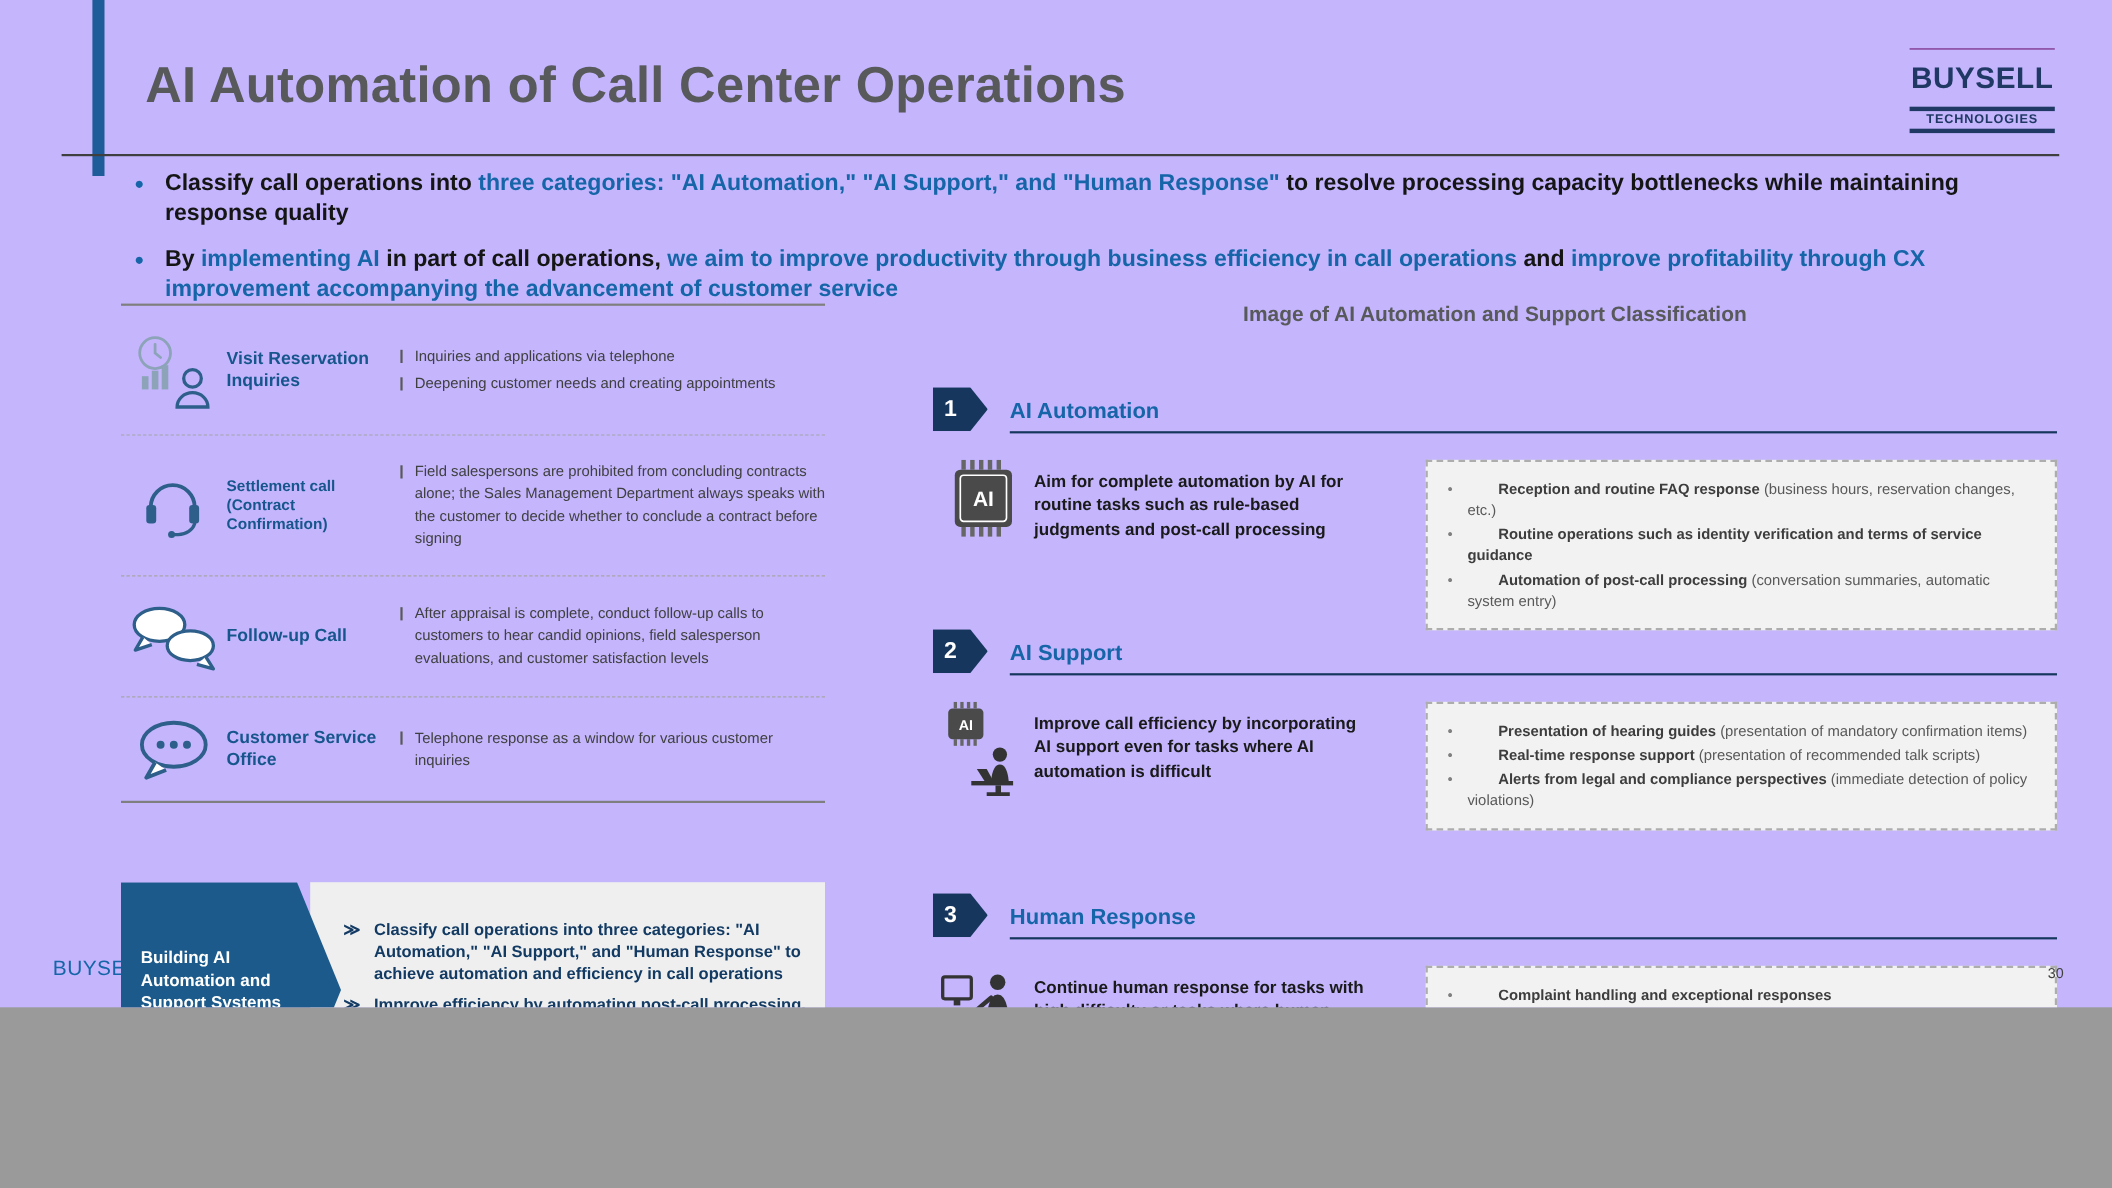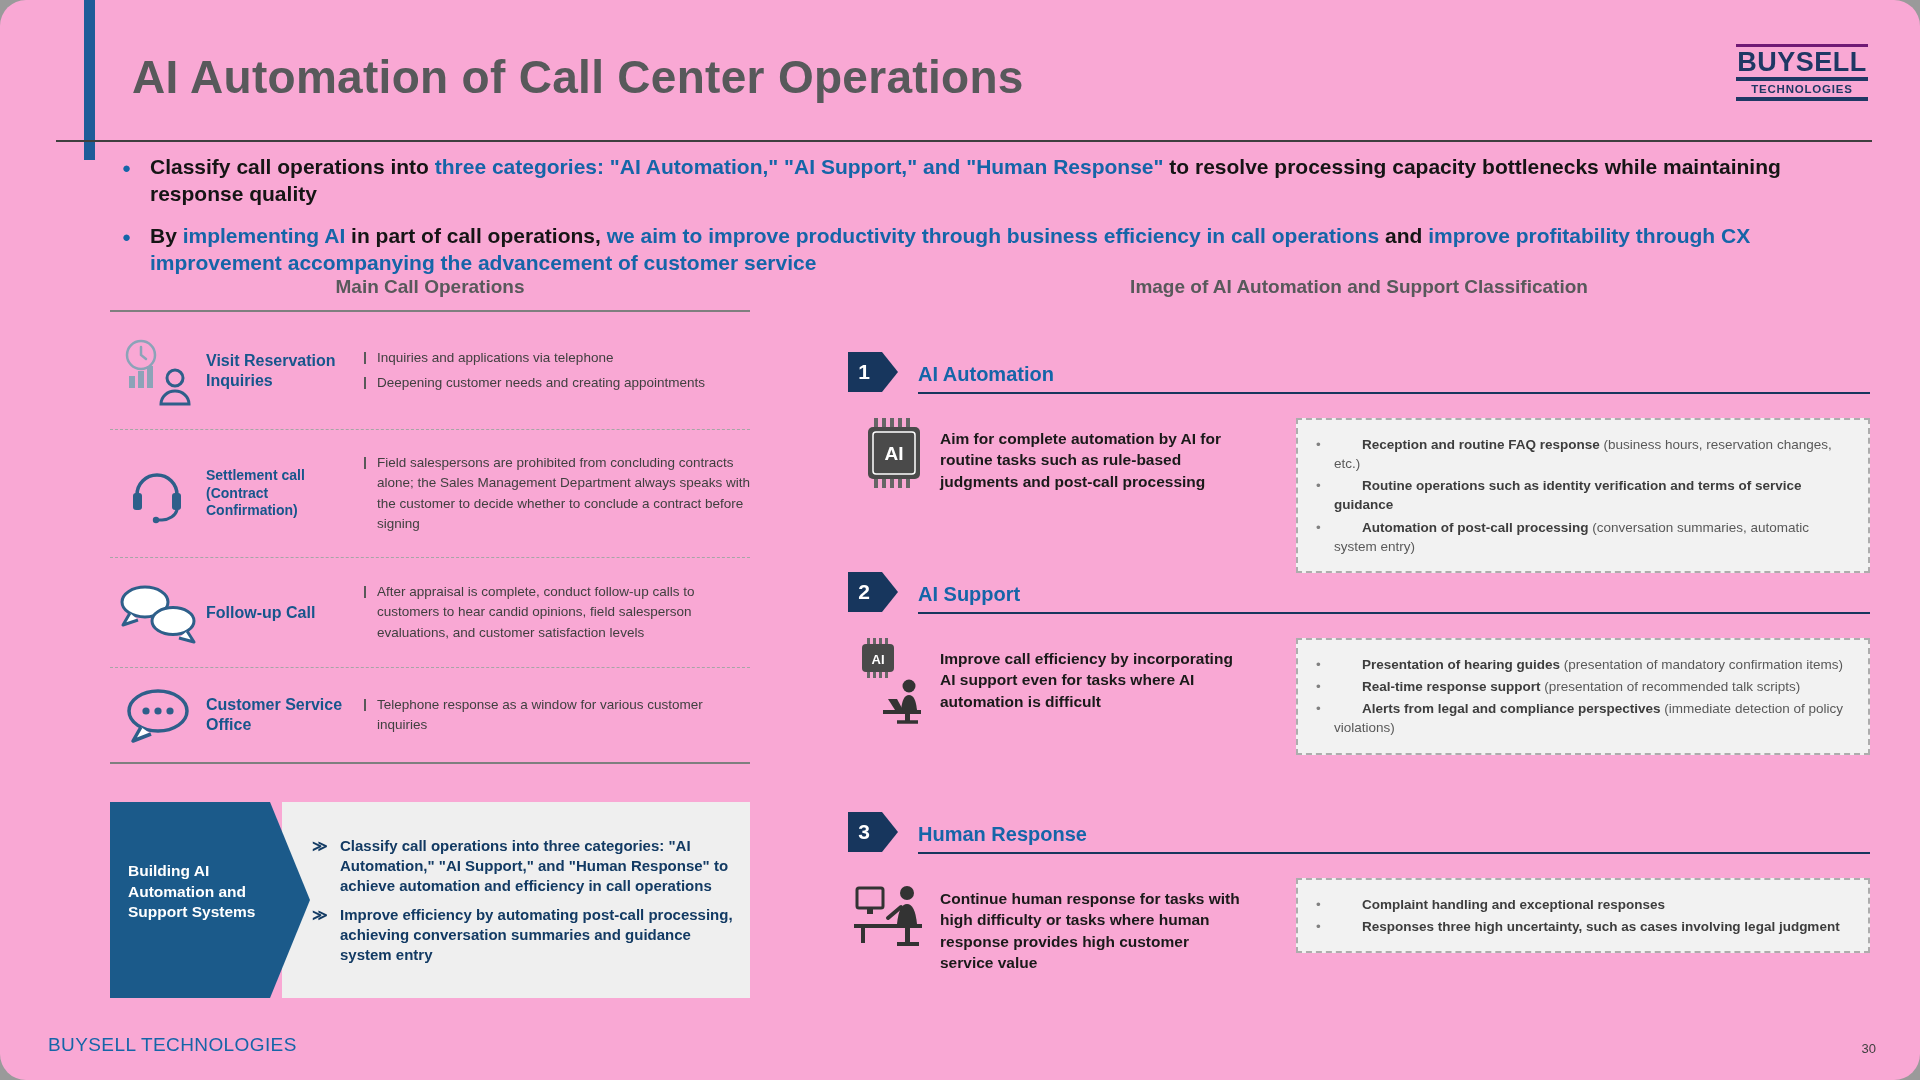--- a/index.html
+++ b/index.html
@@ -1,25 +1,25 @@
 <!DOCTYPE html>
 <html><head>
 <meta charset="utf-8">
 <style>
   * { margin:0; padding:0; box-sizing:border-box; }
   html,body { background:#9a9a9a; }
   body { font-family:"Liberation Sans", sans-serif; }
-  .slide { position:relative; width:1920px; height:1080px; background:#f9a8d4; overflow:hidden;border-radius:26px; }
+  .slide { position:relative; width:1920px; height:916px; background:#c4b5fd; overflow:hidden; }
 
   
   .accent-bar { position:absolute; left:84px; top:0; width:11px; height:160px; background:#1E5C99; }
   .page-title { position:absolute; left:132px; top:50px; font-size:46px; font-weight:bold; color:#58595B; letter-spacing:0.3px; }
   .header-rule { position:absolute; left:56px; right:48px; top:140px; height:2px; background:#3F3F3F; }
   .logo { position:absolute; right:52px; top:44px; width:132px; color:#1F3864; text-align:center; }
-  .logo-top { font-size:27px; font-weight:bold; letter-spacing:0.5px; line-height:1.05; border-top:3px solid #701a75; border-bottom:4px solid #1F3864; padding:1px 0; }
+  .logo-top { font-size:27px; font-weight:bold; letter-spacing:0.5px; line-height:1.05; border-top:1px solid #701a75; border-bottom:4px solid #1F3864; padding:12px 0; }
   .logo-bottom { font-size:11.5px; font-weight:bold; letter-spacing:0.8px; border-bottom:4px solid #1F3864; padding:2px 0; }
 
   
   .intro { position:absolute; left:122px; top:154px; right:70px; }
   .intro-bullet { display:flex; gap:12px; font-size:21px; font-weight:bold; color:#151515; line-height:1.28; margin-bottom:15px; }
   .intro-bullet .marker { color:#1565A8; font-size:15px; line-height:1.8; width:16px; flex:0 0 16px; }
   .intro .blue { color:#1565A8; }
 
   
   .left-col { position:absolute; left:110px; top:276px; width:640px; }
@@ -87,21 +87,20 @@
       <span class="marker">●</span>
       <p><span>Classify call operations into </span><span class="blue">three categories: "AI Automation," "AI Support," and "Human Response"</span><span> to resolve processing capacity bottlenecks while maintaining response quality</span></p>
     </div>
     <div class="intro-bullet">
       <span class="marker">●</span>
       <p><span>By </span><span class="blue">implementing AI</span><span> in part of call operations, </span><span class="blue">we aim to improve productivity through business efficiency in call operations</span><span> and </span><span class="blue">improve profitability through CX improvement accompanying the advancement of customer service</span></p>
     </div>
   </div>
 
   <div class="left-col">
-    <div class="col-heading">Main Call Operations</div>
     <div class="ops">
 
       <div class="op-row r1">
         <div class="op-icon">
           <svg width="78" height="70" viewBox="0 0 78 70">
             <circle cx="22" cy="19" r="14" fill="none" stroke="#8CA3B8" stroke-width="2.5"></circle>
             <path d="M22 11 v8 l5 4" fill="none" stroke="#8CA3B8" stroke-width="2.5" stroke-linecap="round"></path>
             <rect x="10" y="40" width="6" height="12" fill="#8CA3B8"></rect>
             <rect x="19" y="35" width="6" height="17" fill="#8CA3B8"></rect>
             <rect x="28" y="30" width="6" height="22" fill="#8CA3B8"></rect>

